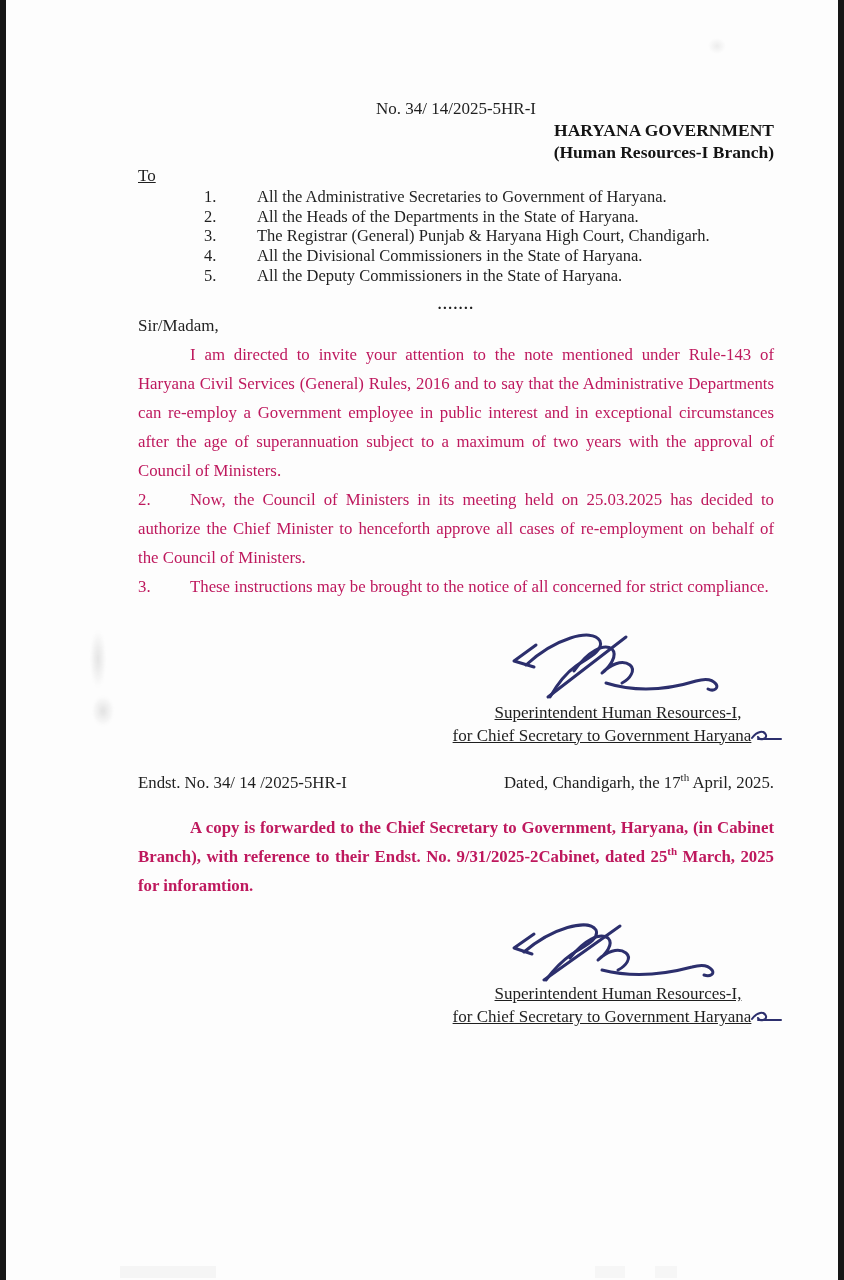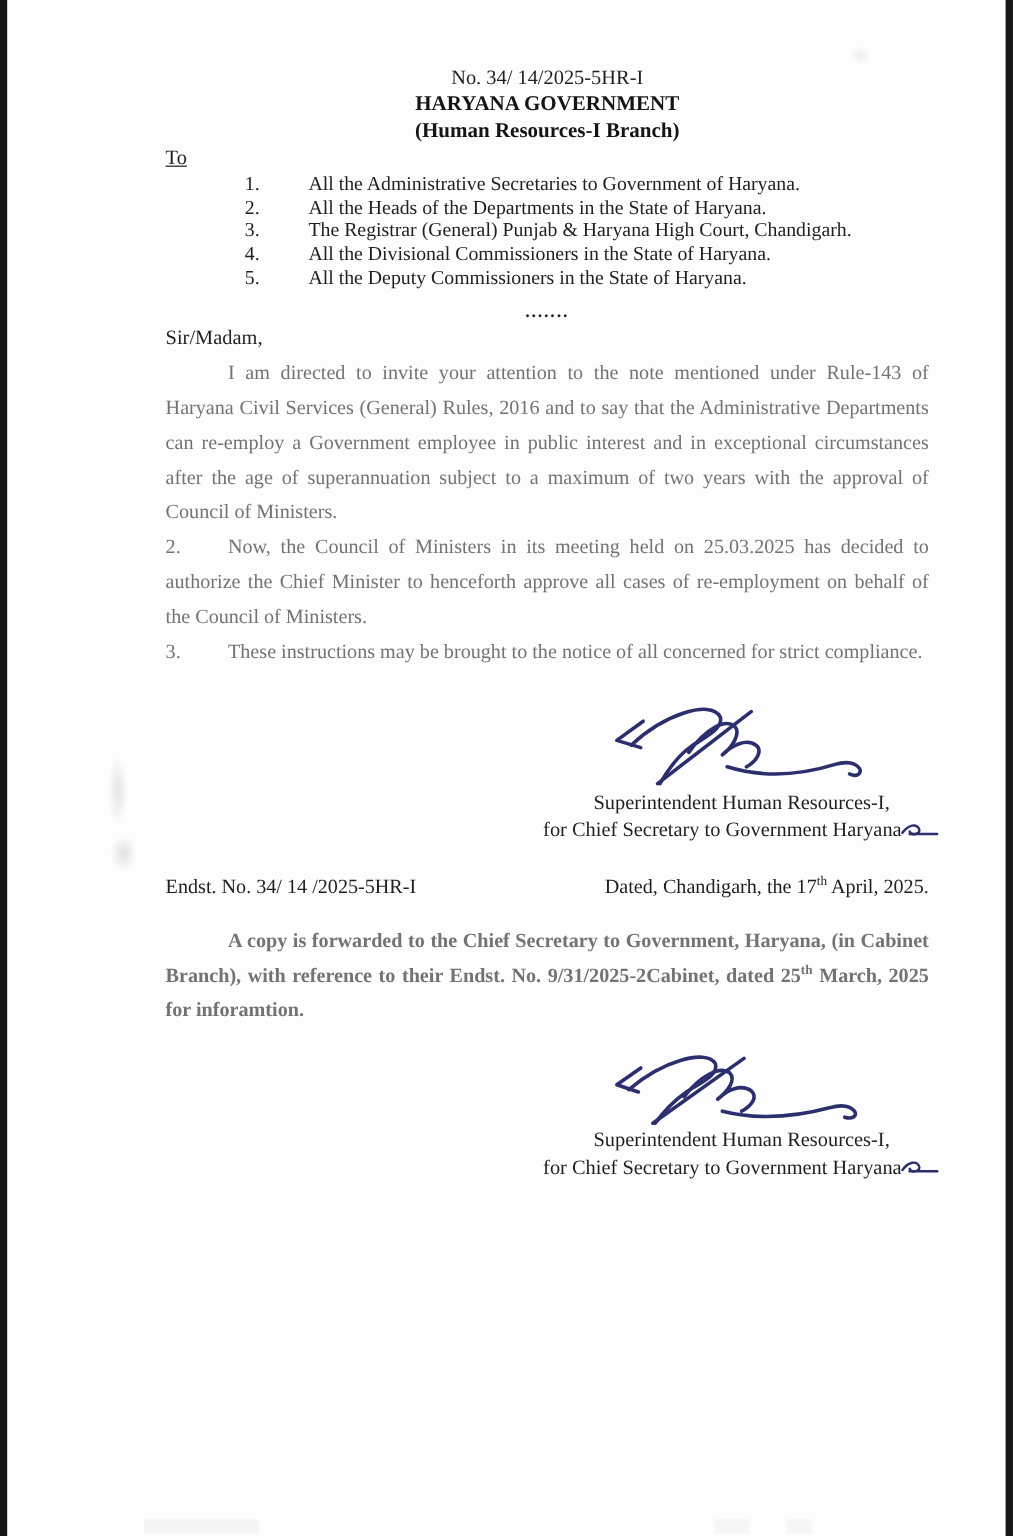--- a/index.html
+++ b/index.html
@@ -18,23 +18,24 @@
   }
   .content {
     position: absolute;
     left: 132px; top: 54px;
     width: 636px;
   }
   .ref {
     text-align: center;
     font-size: 17px;
     line-height: 22px;
+    margin-top: 44px;
   }
   .org-line {
-    text-align: center;
+    text-align: right;
     font-weight: bold;
     font-size: 17.5px;
     line-height: 21.5px;
     color: #141414;
   }
   .dateline {
     text-align: right;
     font-size: 17px;
     line-height: 22px;
     margin-top: 1px;
@@ -77,21 +78,21 @@
   }
   .salutation {
     font-size: 17px;
     line-height: 24px;
     margin-top: 2px;
   }
   .bodyp {
     font-size: 16.8px;
     line-height: 29px;
     text-align: justify;
-    color: #737373;
+    color: #be185d;
   }
   .pnum, .pindent {
     display: inline-block;
     width: 52px;
     text-indent: 0;
   }
   .sig-block {
     width: 336px;
     margin-left: auto;
     margin-right: -12px;
@@ -100,20 +101,21 @@
   .sig-block.first { margin-top: 22px; }
   .closing {
     font-size: 17px;
     line-height: 23px;
   }
   .sig-svg { display: block; margin: 0 auto; }
   .sig-line {
     font-size: 17px;
     line-height: 23px;
     white-space: nowrap;
+    text-decoration: underline;
   }
   .flourish { vertical-align: -2px; margin-left: -2px; }
   .endst-row {
     display: flex;
     justify-content: space-between;
     margin-top: 24px;
     font-size: 16.8px;
     line-height: 24px;
   }
   .ccp { margin-top: 18px; font-weight: bold; }

